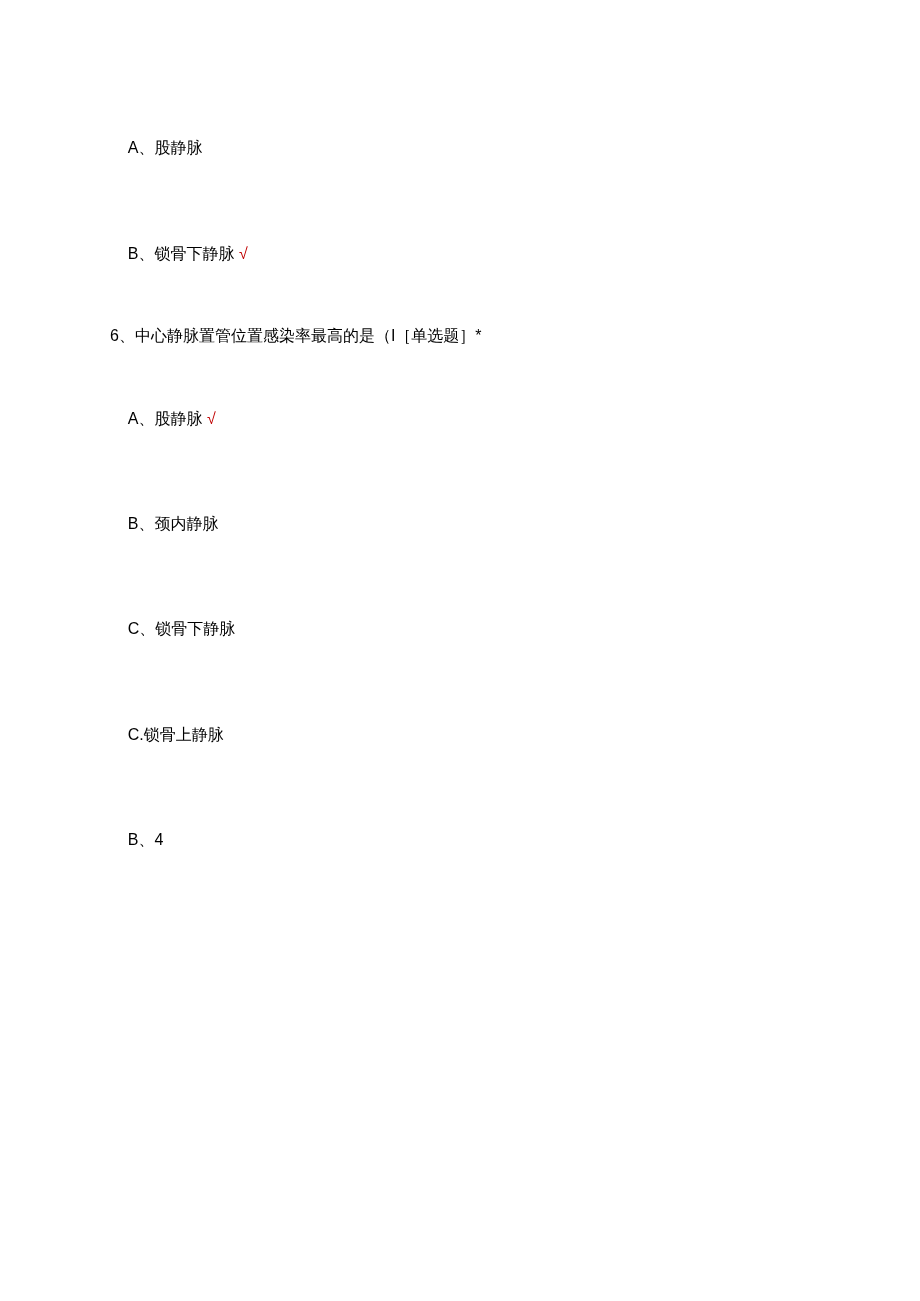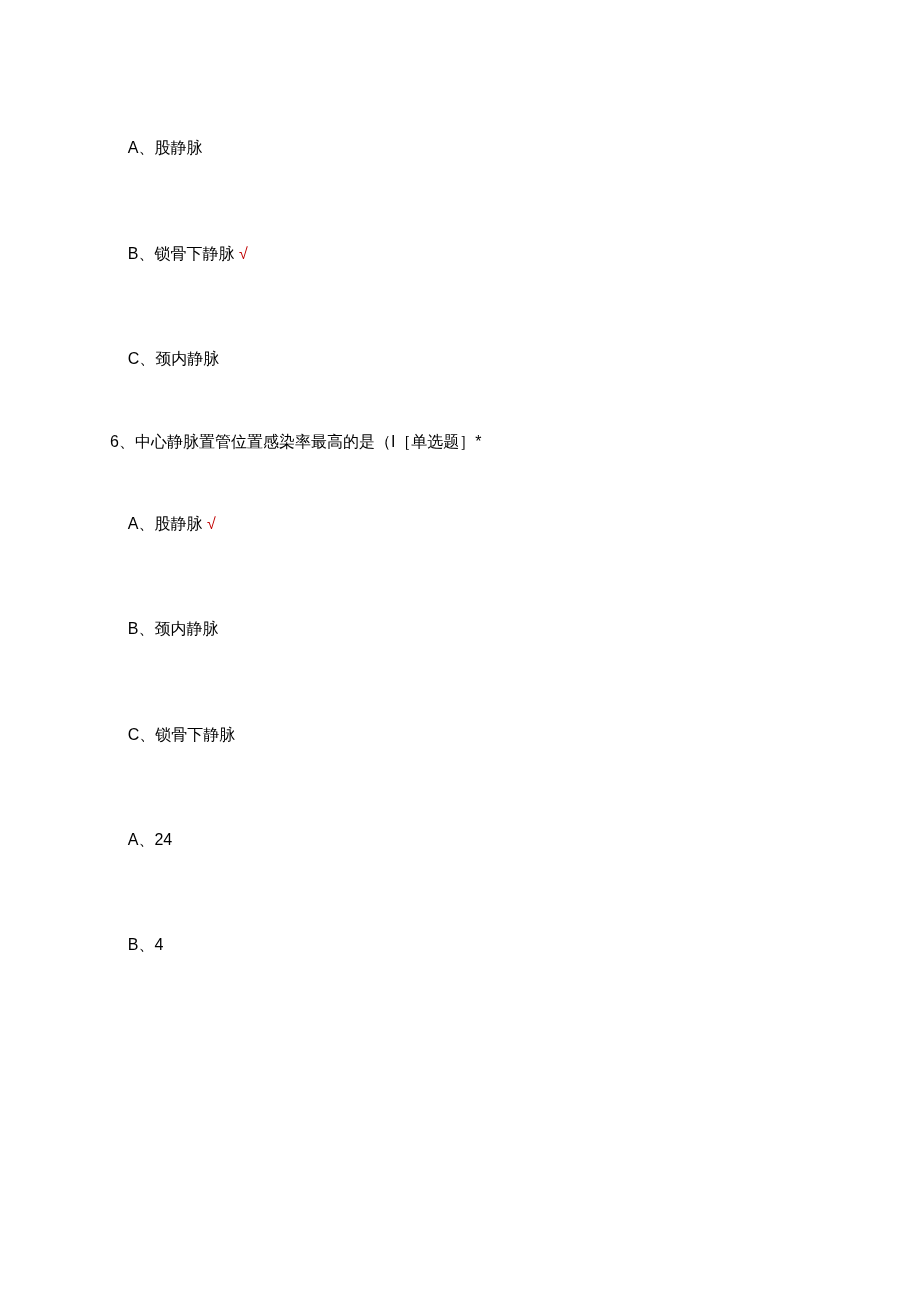--- a/index.html
+++ b/index.html
@@ -28,38 +28,35 @@
 <body>
 
 <div class="page">
 
   <p class="para">
     <span>A、</span><span>股静脉</span>
   </p>
   <p class="para">
     <span>B、</span><span>锁骨下静脉</span> <span class="mark">√</span>
   </p>
-  <p class="para">
-    <span>C、</span><span>颈内静脉</span>
-  </p>
 
   <p class="para">6、中心静脉置管位置感染率最高的是（I［单选题］*</p>
   <p class="para">
     <span>A、</span><span>股静脉</span> <span class="mark">√</span>
   </p>
   <p class="para">
     <span>B、</span><span>颈内静脉</span>
   </p>
   <p class="para">
     <span>C、</span><span>锁骨下静脉</span>
   </p>
+  <p class="para">
+    <span>C.</span><span>锁骨上静脉</span>
+  </p>
 
-  <p class="para">
-    <span>A、</span><span>24</span>
-  </p>
   <p class="para">
     <span>B、</span><span>4</span>
   </p>
   <p class="para">
     
   </p>
 
 </div>
 
 </body></html>

